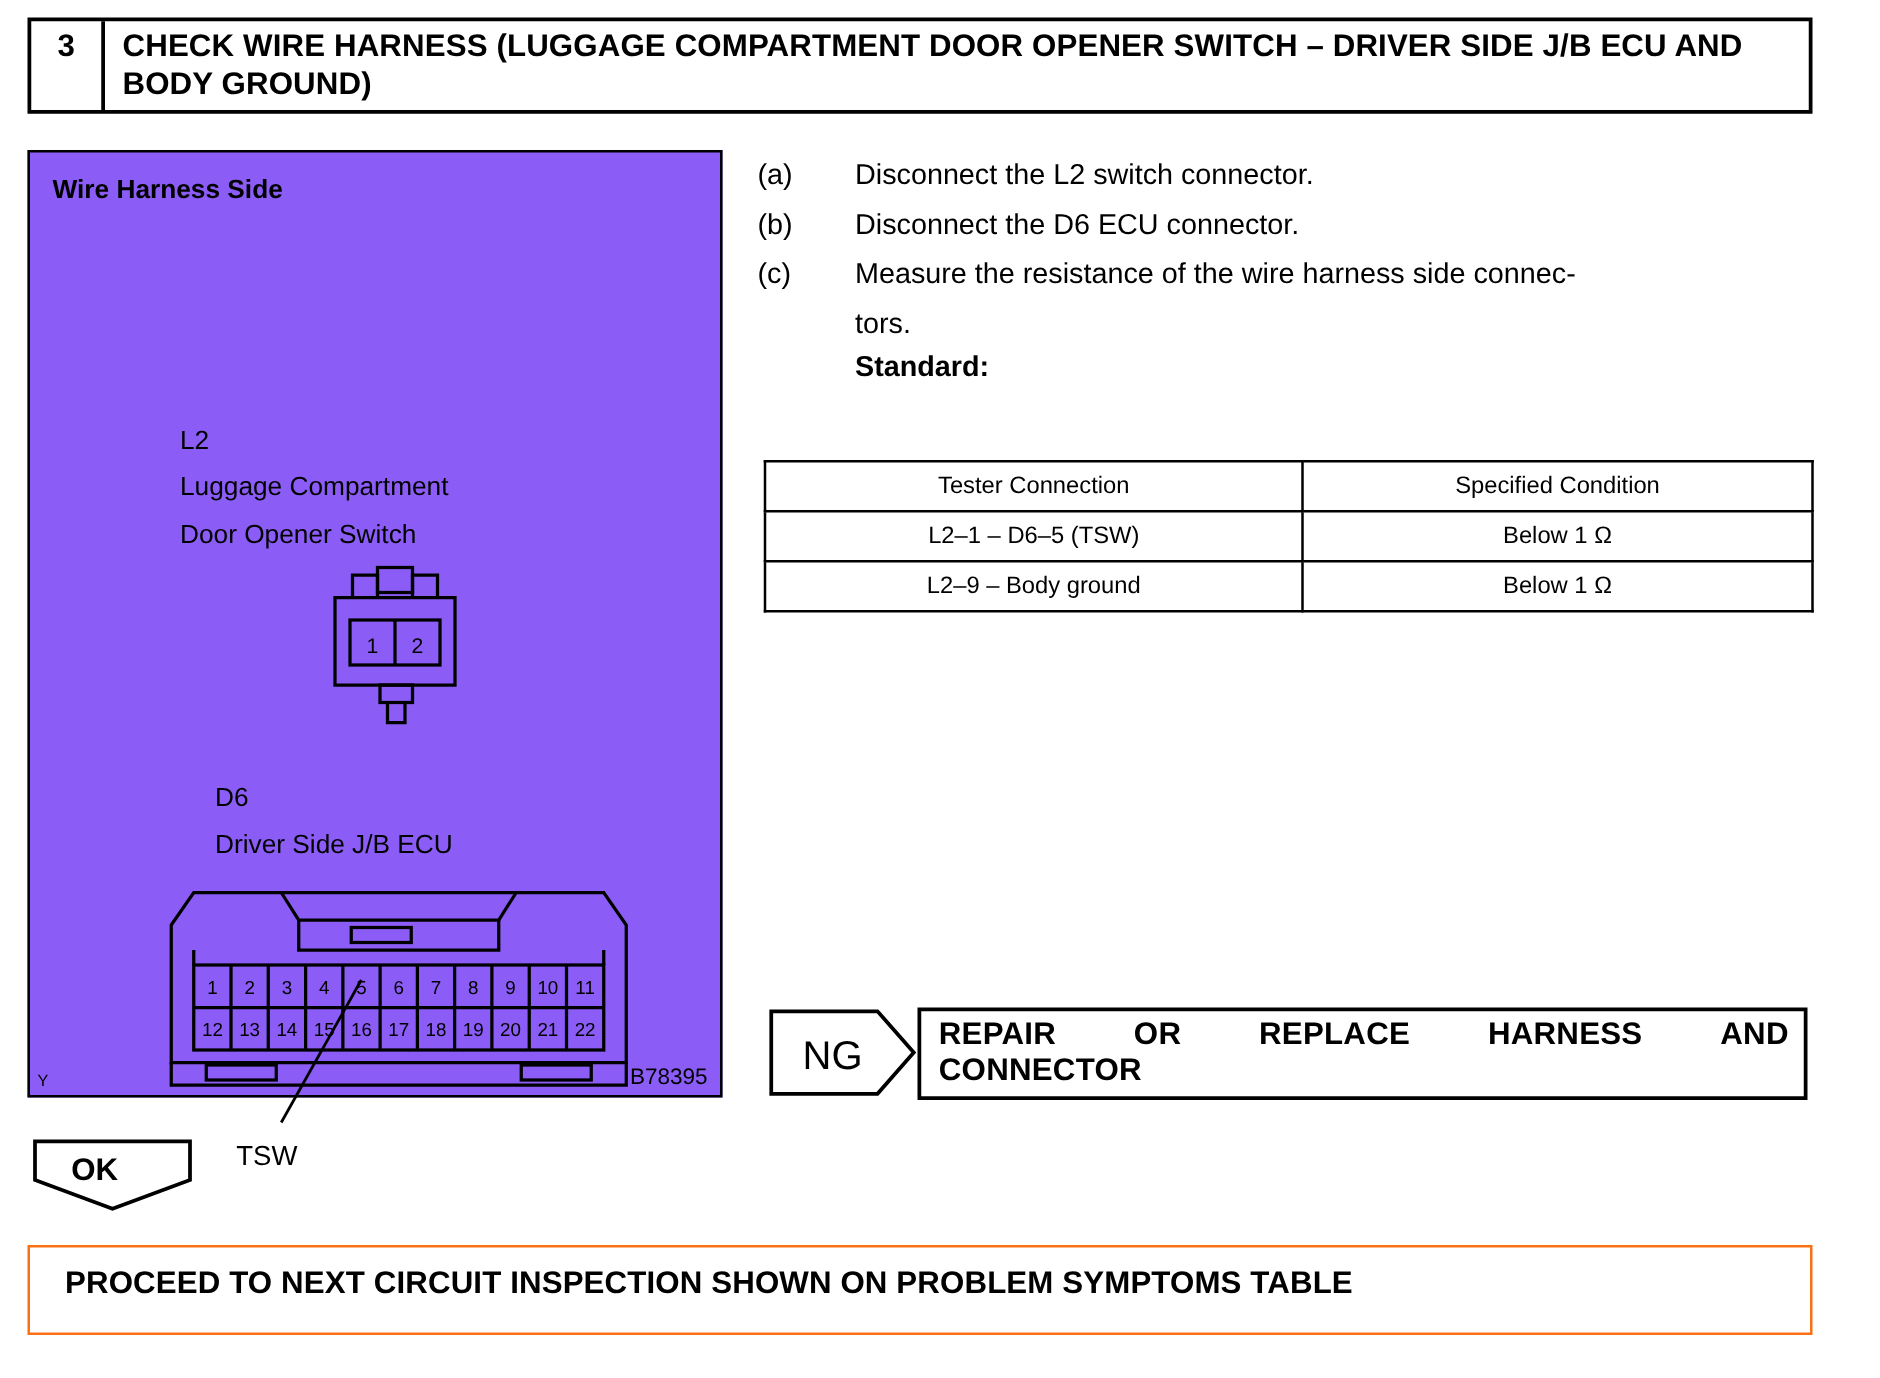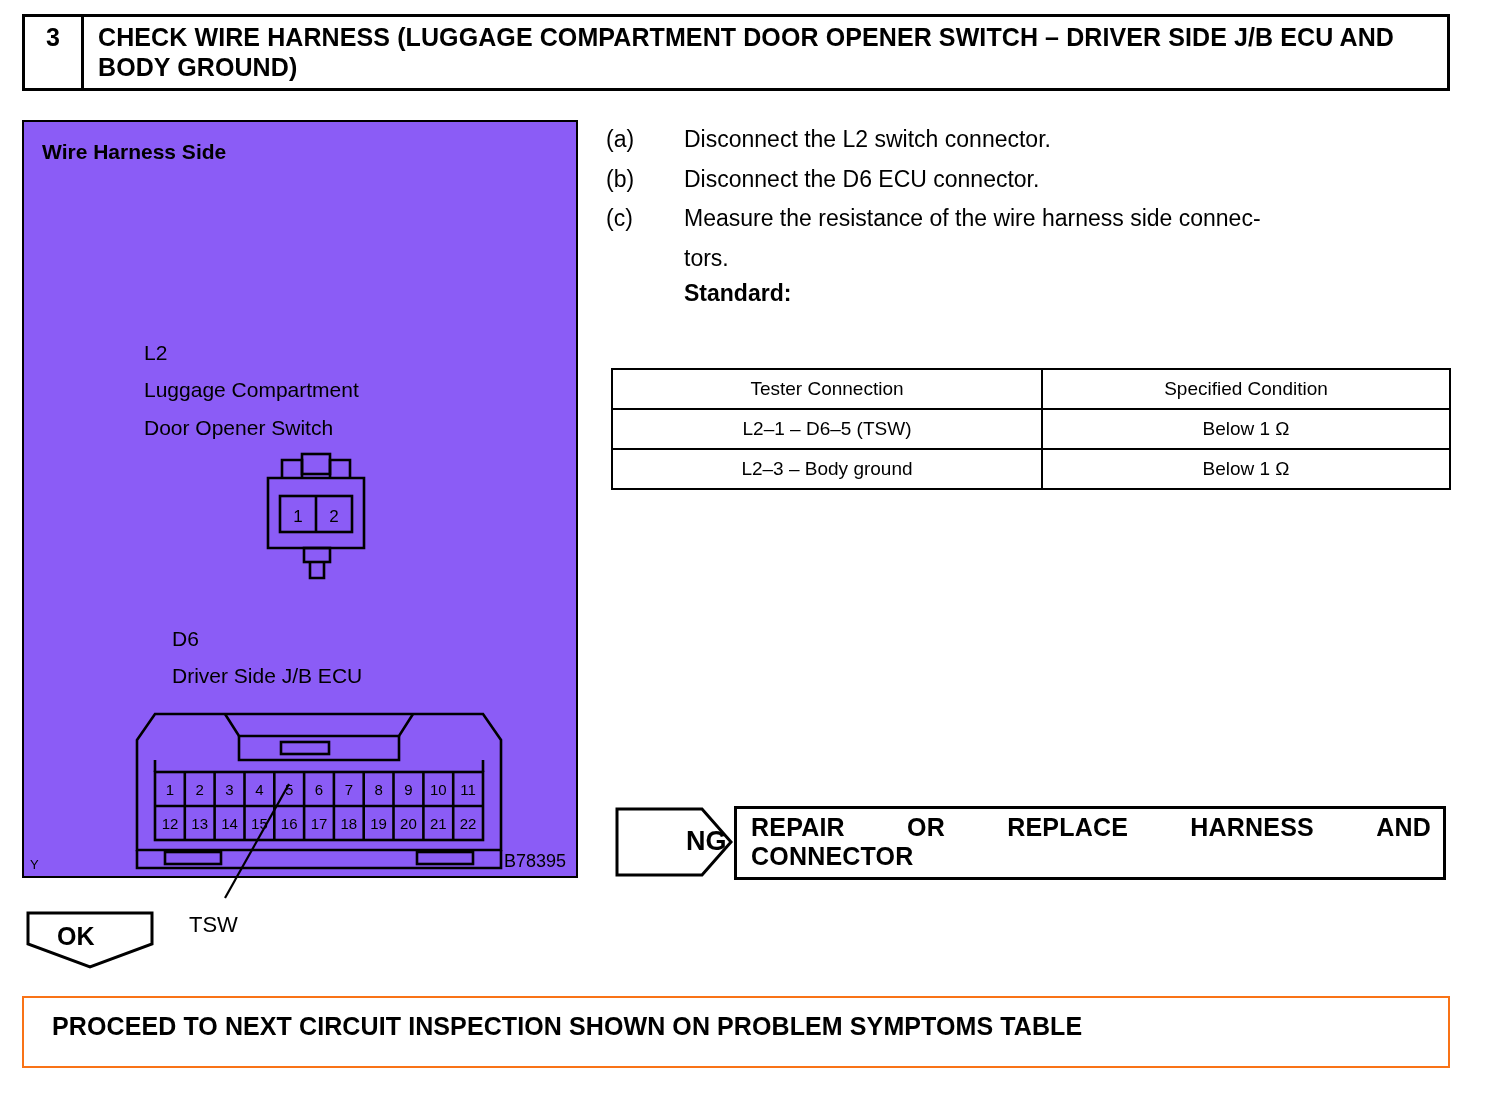--- a/index.html
+++ b/index.html
@@ -172,24 +172,23 @@
   }
   .ng-tag {
     position: relative;
     width: 120px;
     height: 72px;
   }
   .ng-tag .ng-text {
     position: absolute;
     left: 28px;
     top: 20px;
-    font-size: 27px;
-    font-weight: bold;
+    font-size: 32px;
+    font-weight: normal;
     z-index: 2;
-    margin-left: 44px;
   }
   .ng-box {
     width: 712px;
     border: 3px solid #000;
     box-sizing: border-box;
     padding: 4px 12px 6px 14px;
     font-size: 25px;
     font-weight: bold;
     line-height: 1.16;
     letter-spacing: 0.2px;
@@ -362,21 +361,21 @@
   <tbody>
       <tr>
     <td class="c0">Tester Connection</td>
     <td>Specified Condition</td>
   </tr>
   <tr>
     <td class="c0">L2–1 – D6–5 (TSW)</td>
     <td>Below 1 Ω</td>
   </tr>
   <tr>
-    <td class="c0">L2–3 – Body ground</td>
+    <td class="c0">L2–9 – Body ground</td>
     <td>Below 1 Ω</td>
   </tr>
 </tbody>
   </table>
 
 <div class="ng-wrap">
   <div class="ng-tag">
     <svg width="120" height="72" viewBox="0 0 120 72" style="position:absolute;left:0;top:0;">
       <path d="M3,3 L88,3 L117,36 L88,69 L3,69 Z" fill="#fff" stroke="#000" stroke-width="3"></path>
     </svg>

